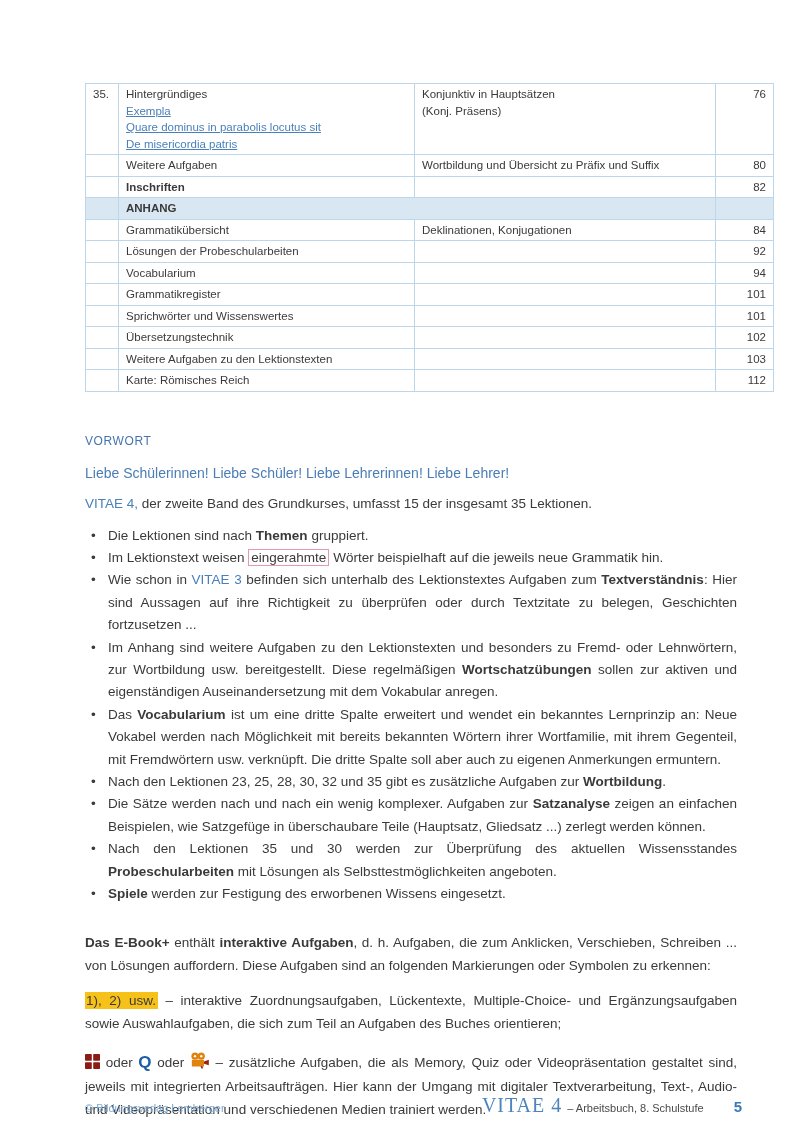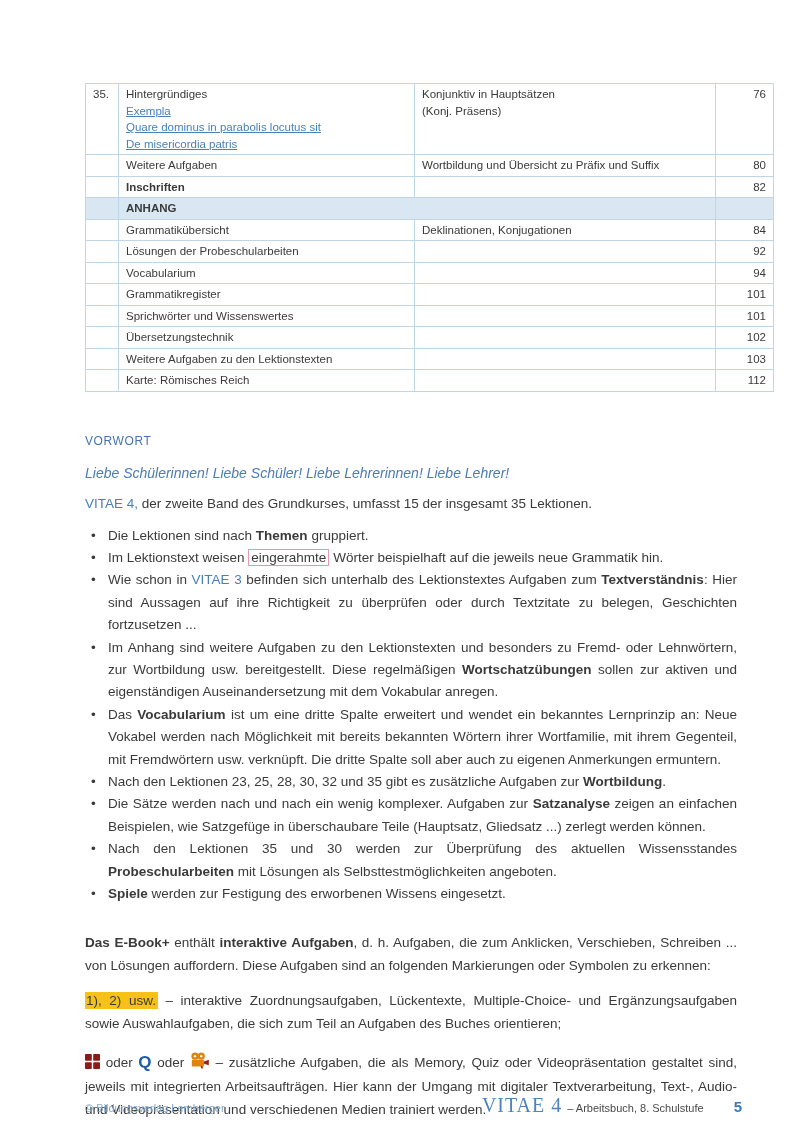--- a/index.html
+++ b/index.html
@@ -36,21 +36,21 @@
   tr.row-small td { height:20px; }
 
   
   .vorwort-title {
     margin-top:42px;
     font-size:12px; letter-spacing:0.6px;
     color:#4575b0; font-weight:400;
   }
   .greeting {
     margin-top:17px;
-    font-style:italic; color:#4a7cb5; font-size:14px;
+    color:#4a7cb5; font-size:14px;
   }
   .intro { margin-top:15px; font-size:13.5px; }
   .blue { color:#4a80ba; }
 
   ul.points { margin-top:14px; list-style:none; }
   ul.points li {
     position:relative; padding-left:23px;
     font-size:13.5px; line-height:22.4px;
     text-align:justify;
   }

